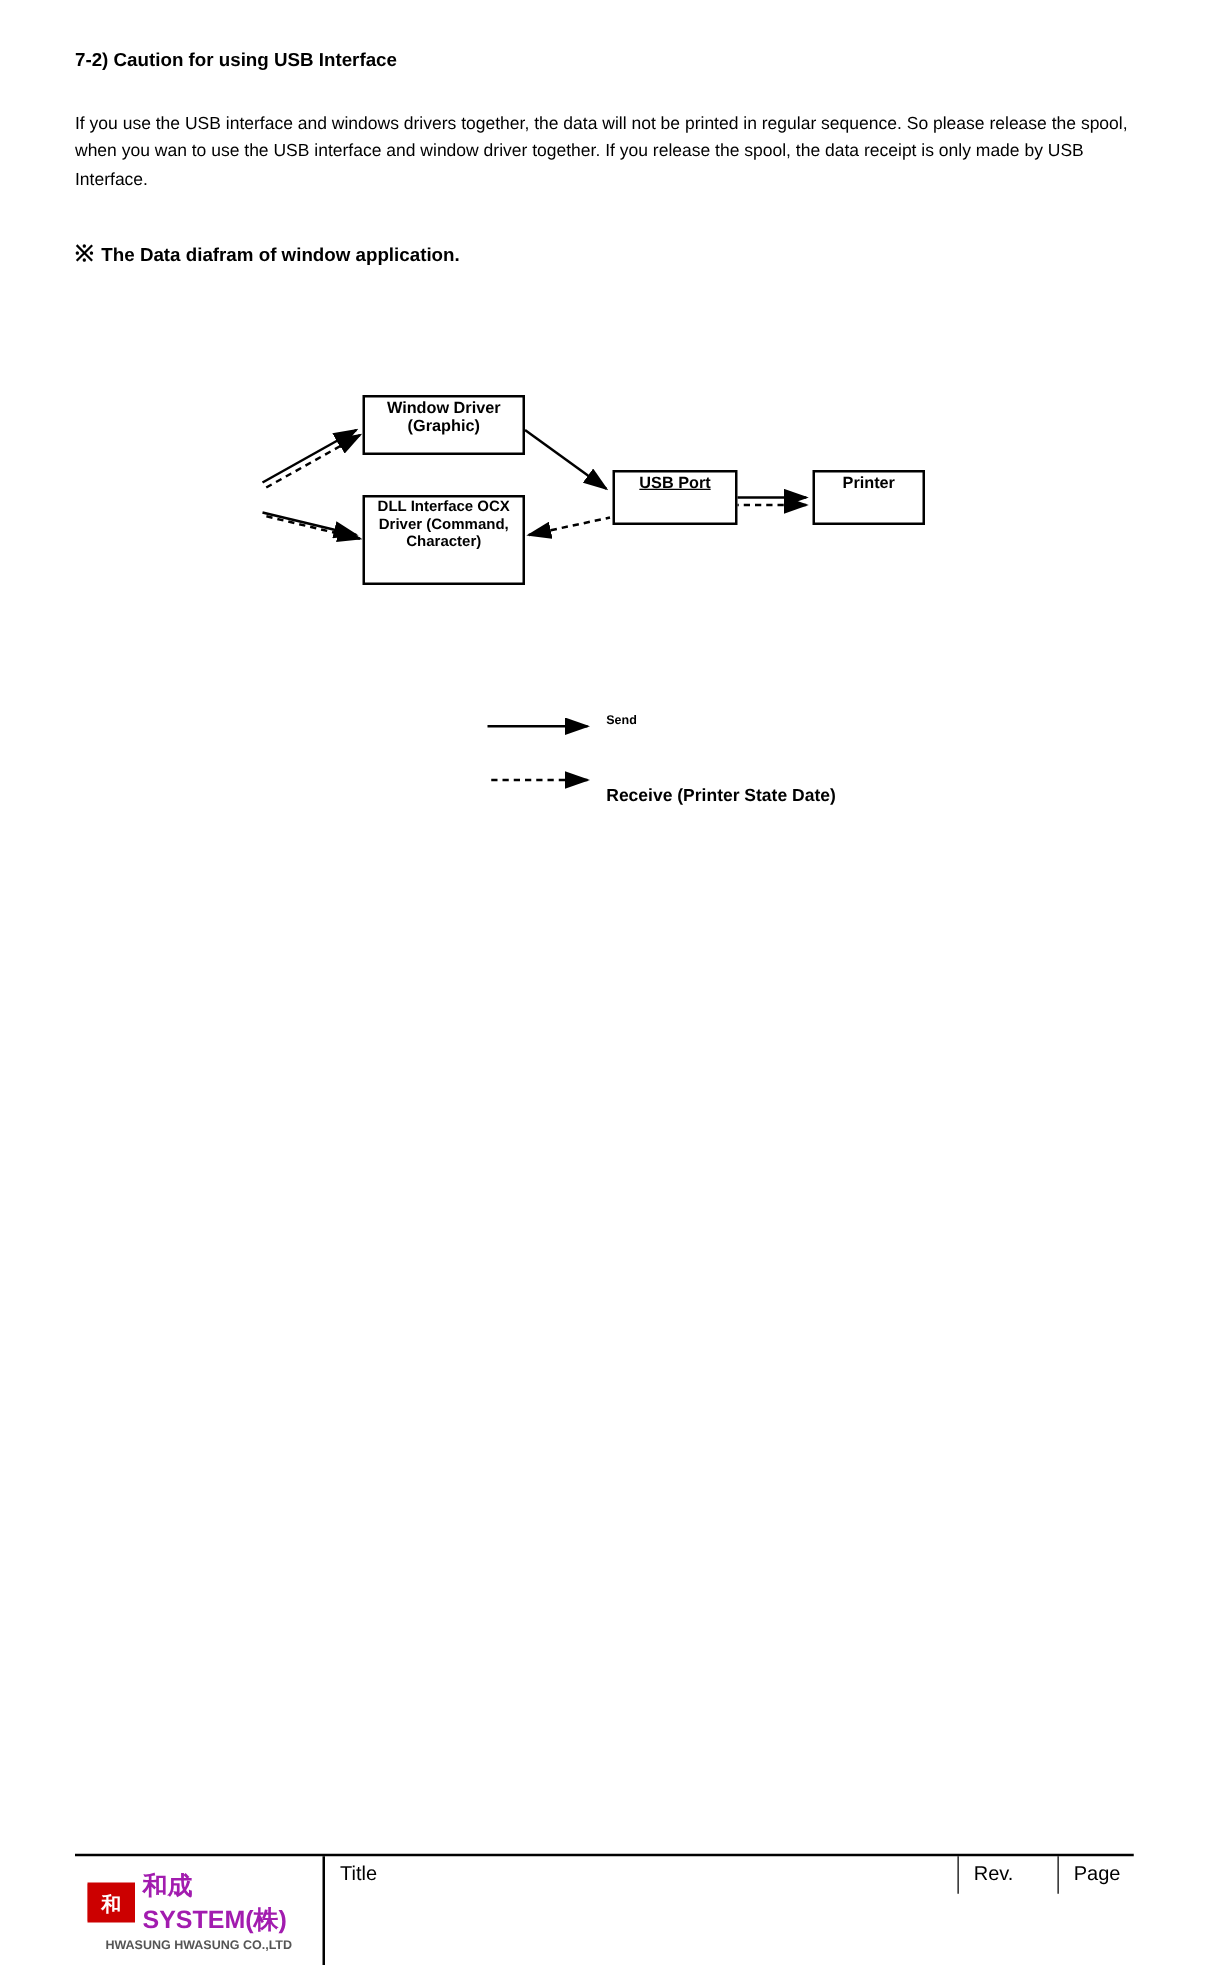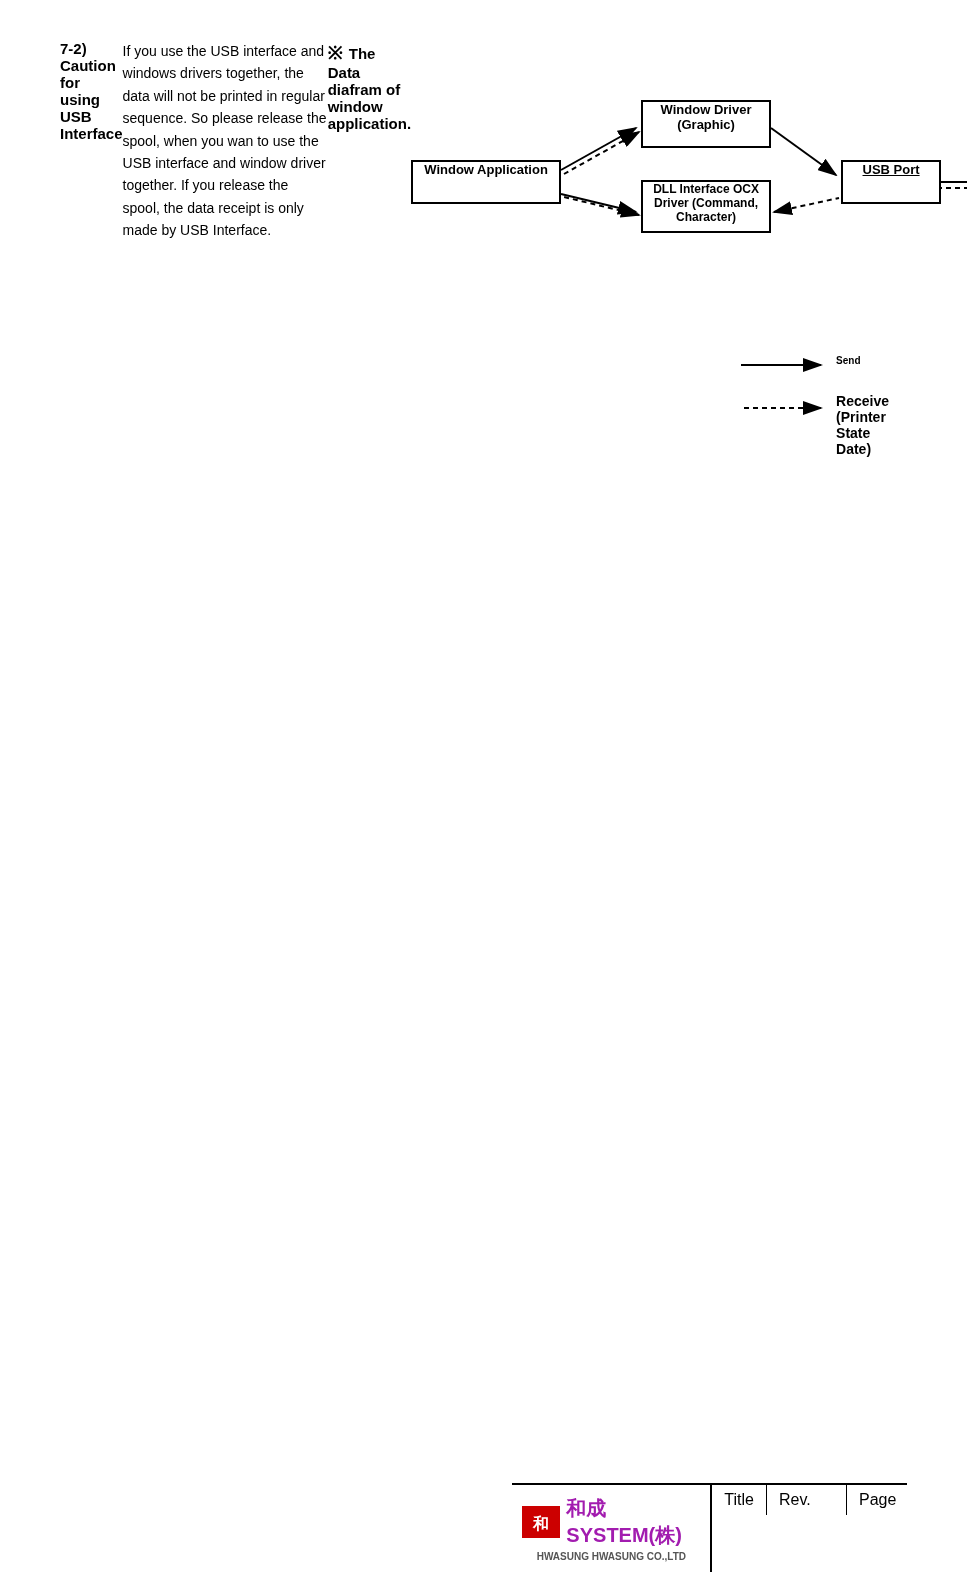--- a/index.html
+++ b/index.html
@@ -10,21 +10,22 @@
       font-family: Arial, sans-serif;
       font-size: 14px;
       color: #000;
     }
 
     .page {
       width: 967px;
       min-height: 1572px;
       padding: 40px 60px 0 60px;
       display: flex;
-      flex-direction: row;
+      flex-direction: column;
+      gap: 12px;
     }
 
     .section-title {
       font-weight: bold;
       font-size: 15px;
       margin-bottom: 18px;
     }
 
     .body-text {
       font-size: 14px;
@@ -74,36 +75,36 @@
       left: 230px;
       top: 60px;
       width: 130px;
       height: 48px;
     }
 
     .box-dll {
       left: 230px;
       top: 140px;
       width: 130px;
-      height: 53px;
+      height: 72px;
     }
 
     .box-usb-port {
       left: 430px;
       top: 120px;
       width: 100px;
       height: 44px;
       text-decoration: underline;
     }
 
     .box-printer {
       left: 590px;
       top: 120px;
       width: 90px;
-      height: 32px;
+      height: 44px;
     }
 
     
     .diagram-svg {
       position: absolute;
       top: 0;
       left: 0;
       width: 100%;
       height: 100%;
       overflow: visible;
@@ -209,23 +210,20 @@
   <div class="section-title">7-2) Caution for using USB Interface</div>
 
   <div class="body-text">If you use the USB interface and windows drivers together, the data will not be printed in regular sequence. So please release the spool, when you wan to use the USB interface and window driver together. If you release the spool, the data receipt is only made by USB Interface.</div>
 
   <div class="diagram-title">
     <span class="symbol">※</span><span>The Data diafram of window application.</span>
   </div>
 
   <div class="diagram-area">
 
-    <div class="box box-window-app">
-      <span>Window Application</span>
-    </div>
 
     <div class="box box-window-driver">
       <span>Window Driver (Graphic)</span>
     </div>
 
     <div class="box box-dll">
       <span style="font-size:12px;">DLL Interface OCX Driver (Command, Character)</span>
     </div>
 
     <div class="box box-usb-port">
@@ -267,21 +265,21 @@
       <line x1="530" y1="142" x2="585" y2="142" stroke="#000" stroke-width="2" marker-end="url(#arrowhead)"></line>
 
       <line x1="585" y1="148" x2="530" y2="148" stroke="#000" stroke-width="2" stroke-dasharray="5,4" marker-start="url(#arrowhead-back)"></line>
 
       <line x1="330" y1="325" x2="410" y2="325" stroke="#000" stroke-width="2" marker-end="url(#arrowhead)"></line>
 
       <line x1="410" y1="368" x2="330" y2="368" stroke="#000" stroke-width="2" stroke-dasharray="5,4" marker-start="url(#arrowhead-back)"></line>
     </svg>
 
     <div style="position:absolute; top:315px; left:425px; font-weight:bold; font-size:10px;">Send</div>
-    <div style="position:absolute; top:353px; left:425px; font-weight:bold; font-size:14px;">Receive (Printer State Date)</div>
+    <div style="position:absolute; top:372px; left:425px; font-weight:bold; font-size:14px;">Receive (Printer State Date)</div>
 
   </div>
 
   <div style="flex:1;"></div>
 
   <div class="footer">
     <div class="footer-logo">
       <div class="logo-box">
         <div class="logo-row">
           <div class="logo-icon">

